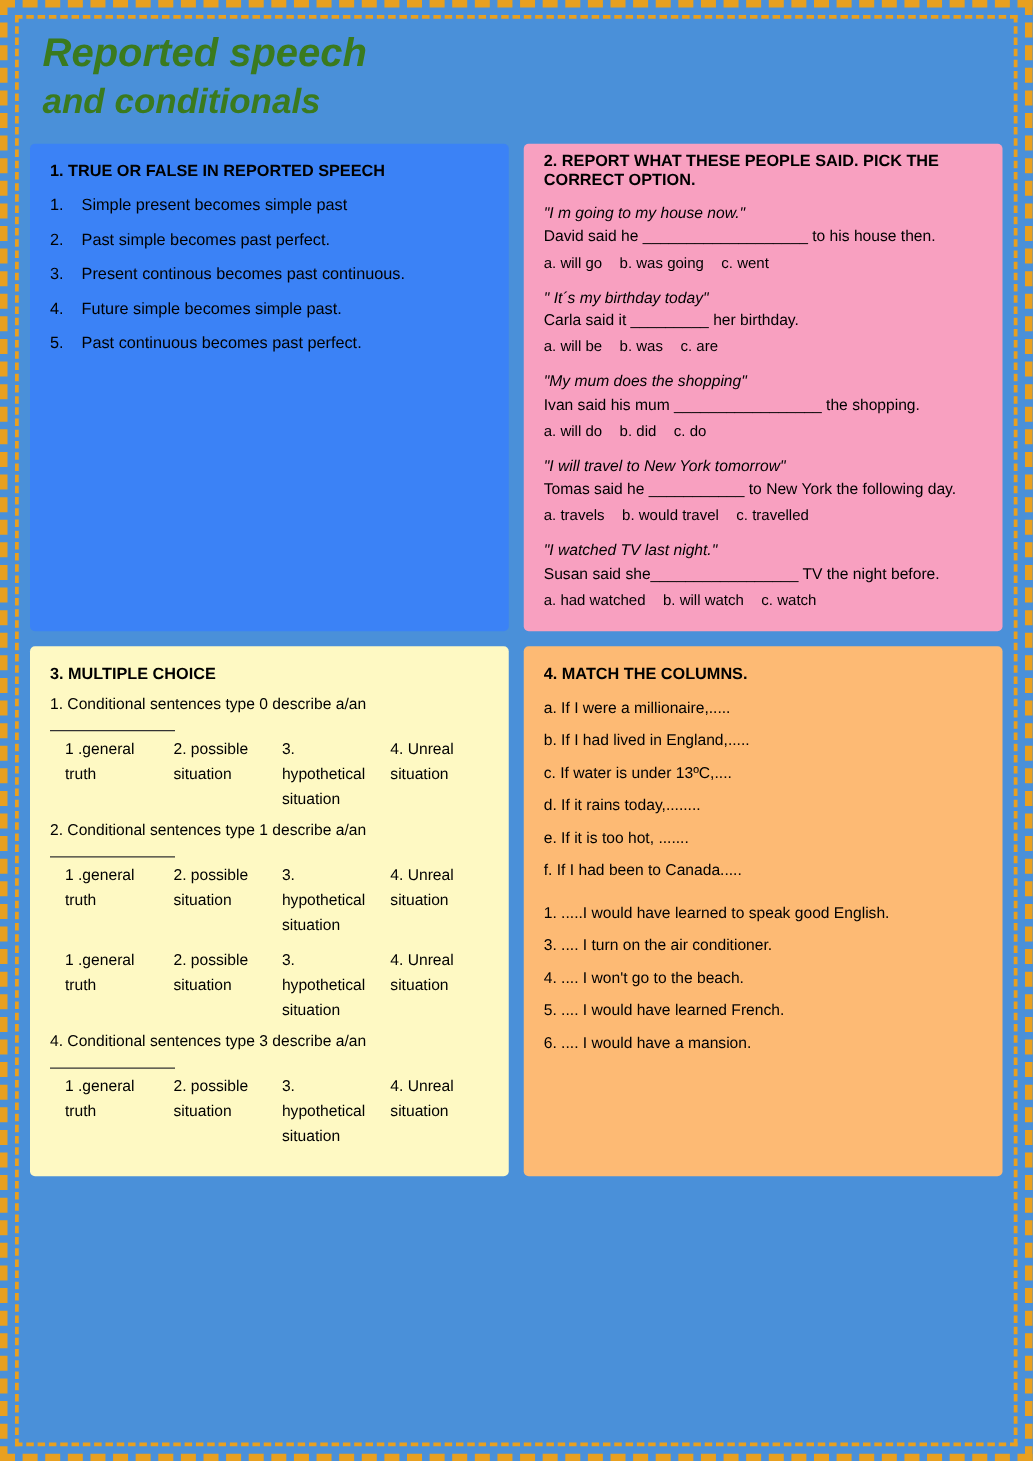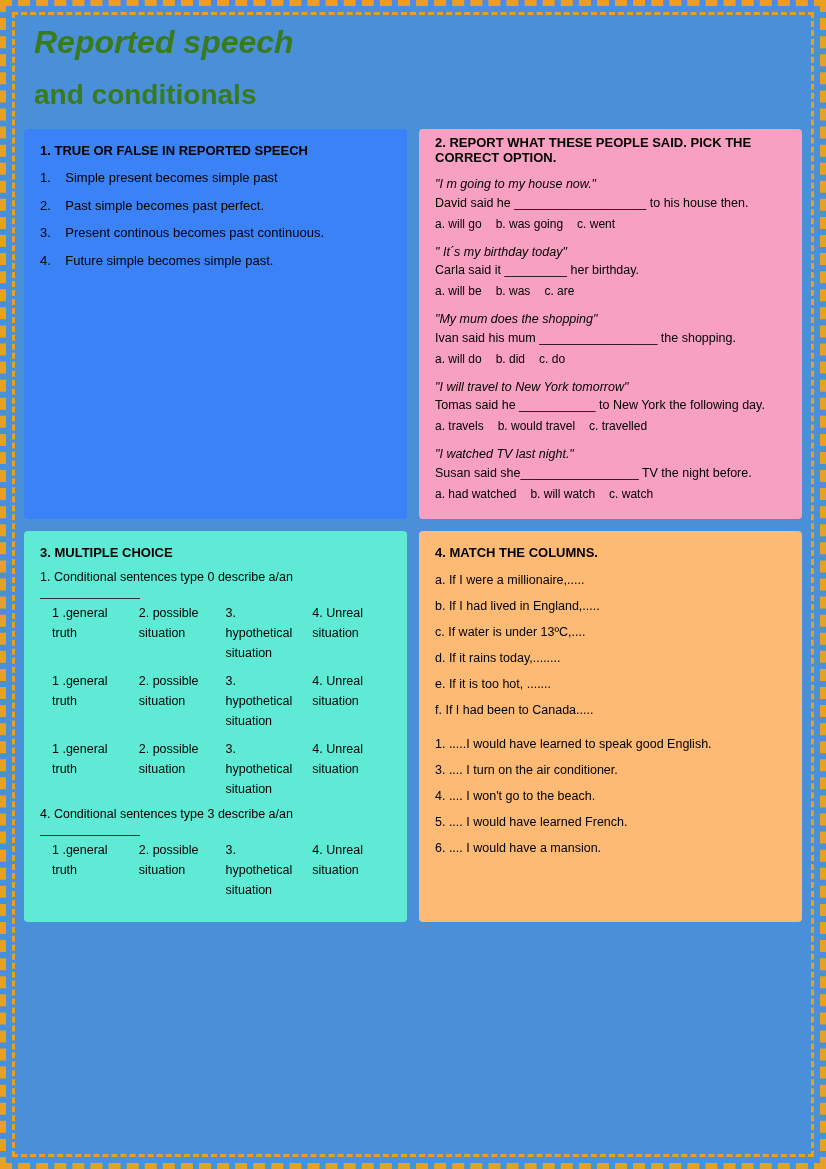--- a/index.html
+++ b/index.html
@@ -21,28 +21,29 @@
       top: 6px; left: 6px; right: 6px; bottom: 6px;
       border: 3px dashed #e8a020;
       pointer-events: none;
     }
 
     .page-title {
       color: #3a7a1e;
       font-size: 32px;
       font-weight: bold;
       font-style: italic;
-      margin-bottom: 18px;
+      margin-bottom: 4px;
       margin-left: 10px;
     }
 
     .page-subtitle {
       color: #3a7a1e;
       font-size: 28px;
       font-weight: bold;
+      font-style: italic;
       margin-bottom: 18px;
       margin-left: 10px;
     }
 
     .main-layout {
       display: grid;
       grid-template-columns: 1fr 1fr;
       grid-template-rows: auto auto;
       gap: 12px;
     }
@@ -56,21 +57,21 @@
 
     
     .section-2 {
       background-color: #f8a0c0;
       border-radius: 4px;
       padding: 6px 16px;
     }
 
     
     .section-3 {
-      background-color: #5eead4;
+      background-color: #fef9c3;
       border-radius: 4px;
       padding: 14px 16px;
     }
 
     
     .section-4 {
       background-color: #fdba74;
       border-radius: 4px;
       padding: 14px 16px;
     }
@@ -150,20 +151,21 @@
 <div class="page-subtitle">and conditionals</div>
 
 <div class="main-layout">
 
   <div class="section-1">
     <div class="section-header">1.   TRUE OR FALSE IN REPORTED SPEECH</div>
     <div class="section-item">1.&nbsp;&nbsp;&nbsp; <span>Simple present becomes simple past</span></div>
     <div class="section-item">2.&nbsp;&nbsp;&nbsp; <span>Past simple becomes past perfect.</span></div>
     <div class="section-item">3.&nbsp;&nbsp;&nbsp; <span>Present continous becomes past continuous.</span></div>
     <div class="section-item">4.&nbsp;&nbsp;&nbsp; <span>Future simple becomes simple past.</span></div>
+    <div class="section-item">5.&nbsp;&nbsp;&nbsp; <span>Past continuous  becomes past perfect.</span></div>
   </div>
 
   <div class="section-2">
     <div class="section-header">2.  REPORT WHAT THESE PEOPLE SAID. PICK THE CORRECT OPTION.</div>
 
     <div class="qa-item">
       <span class="quote">"I m going to my house now."</span><br>
       <span>David said he ___________________ to his house then.</span>
       <div class="qa-options">
         <span>a. will go</span>
@@ -220,20 +222,24 @@
       <span>1.  Conditional sentences type 0 describe a/an</span><br>
       <span class="cond-blank">&nbsp;&nbsp;&nbsp;&nbsp;&nbsp;&nbsp;&nbsp;&nbsp;&nbsp;&nbsp;&nbsp;&nbsp;&nbsp;&nbsp;&nbsp;&nbsp;&nbsp;&nbsp;</span>
     </div>
     <div class="options-grid">
       <span class="option-item">1 .general truth</span>
       <span class="option-item">2. possible situation</span>
       <span class="option-item">3. hypothetical situation</span>
       <span class="option-item">4. Unreal situation</span>
     </div>
 
+    <div class="cond-question">
+      <span>2.  Conditional sentences type 1 describe a/an</span><br>
+      <span class="cond-blank">&nbsp;&nbsp;&nbsp;&nbsp;&nbsp;&nbsp;&nbsp;&nbsp;&nbsp;&nbsp;&nbsp;&nbsp;&nbsp;&nbsp;&nbsp;&nbsp;&nbsp;&nbsp;</span>
+    </div>
     <div class="options-grid">
       <span class="option-item">1 .general truth</span>
       <span class="option-item">2. possible situation</span>
       <span class="option-item">3. hypothetical situation</span>
       <span class="option-item">4. Unreal situation</span>
     </div>
 
     <div class="options-grid">
       <span class="option-item">1 .general truth</span>
       <span class="option-item">2. possible situation</span>

